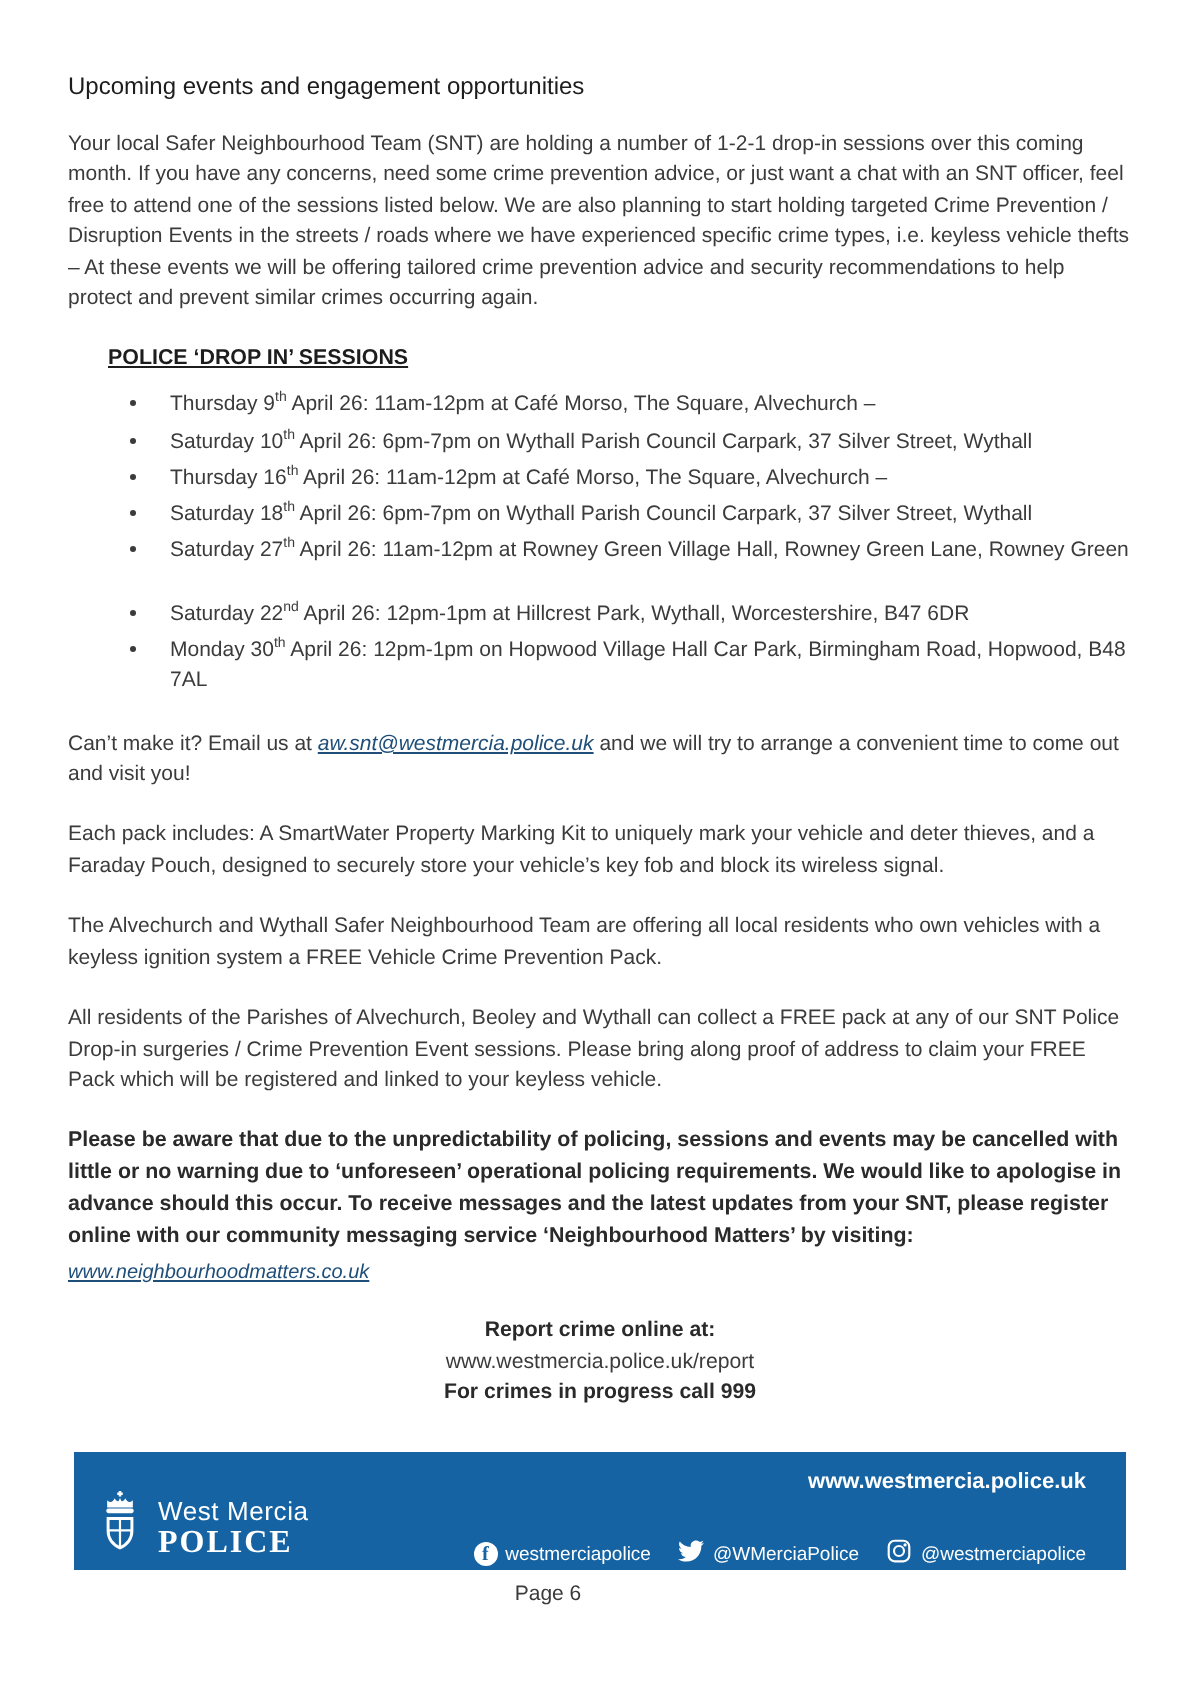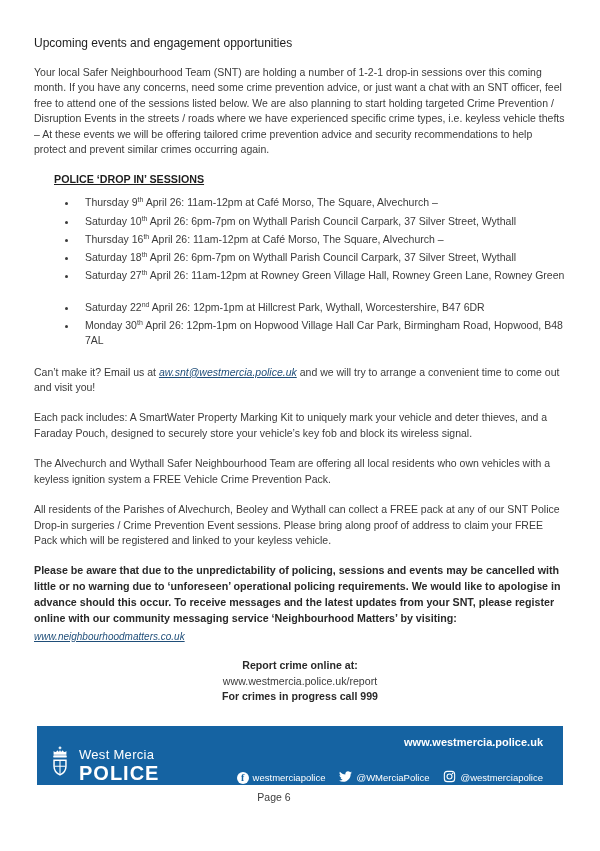--- a/index.html
+++ b/index.html
@@ -59,21 +59,21 @@
 
   .footer-banner{
     position:absolute;left:37px;top:726px;width:526px;height:59px;
     background:var(--banner-blue);
     display:flex;align-items:flex-end;justify-content:space-between;
     padding:0 20px 0 12px;color:#ffffff;
   }
   .brand{display:flex;align-items:center;gap:8px;}
   .brand-text{display:flex;flex-direction:column;line-height:1;}
   .brand-line1{font-size:13px;font-weight:500;letter-spacing:0.3px;margin-bottom:2px;}
-  .brand-line2{font-size:20px;font-weight:bold;letter-spacing:1px;}
+  .brand-line2{font-size:16px;font-weight:bold;letter-spacing:1px;font-family:Liberation Serif, serif;}
   .footer-right{display:flex;flex-direction:column;align-items:flex-end;gap:22px;margin-top:40px;}
   .footer-website{font-size:11px;font-weight:bold;}
   .social-row{display:flex;align-items:center;gap:14px;font-size:9.5px;}
   .social-item{display:flex;align-items:center;gap:4px;}
   .fb-badge{
     width:12px;height:12px;border-radius:50%;background:#ffffff;
     color:var(--banner-blue);font-weight:bold;font-size:10px;
     display:inline-flex;align-items:center;justify-content:center;
     font-family:"Liberation Serif", serif;line-height:1;padding-top:1px;
   }

